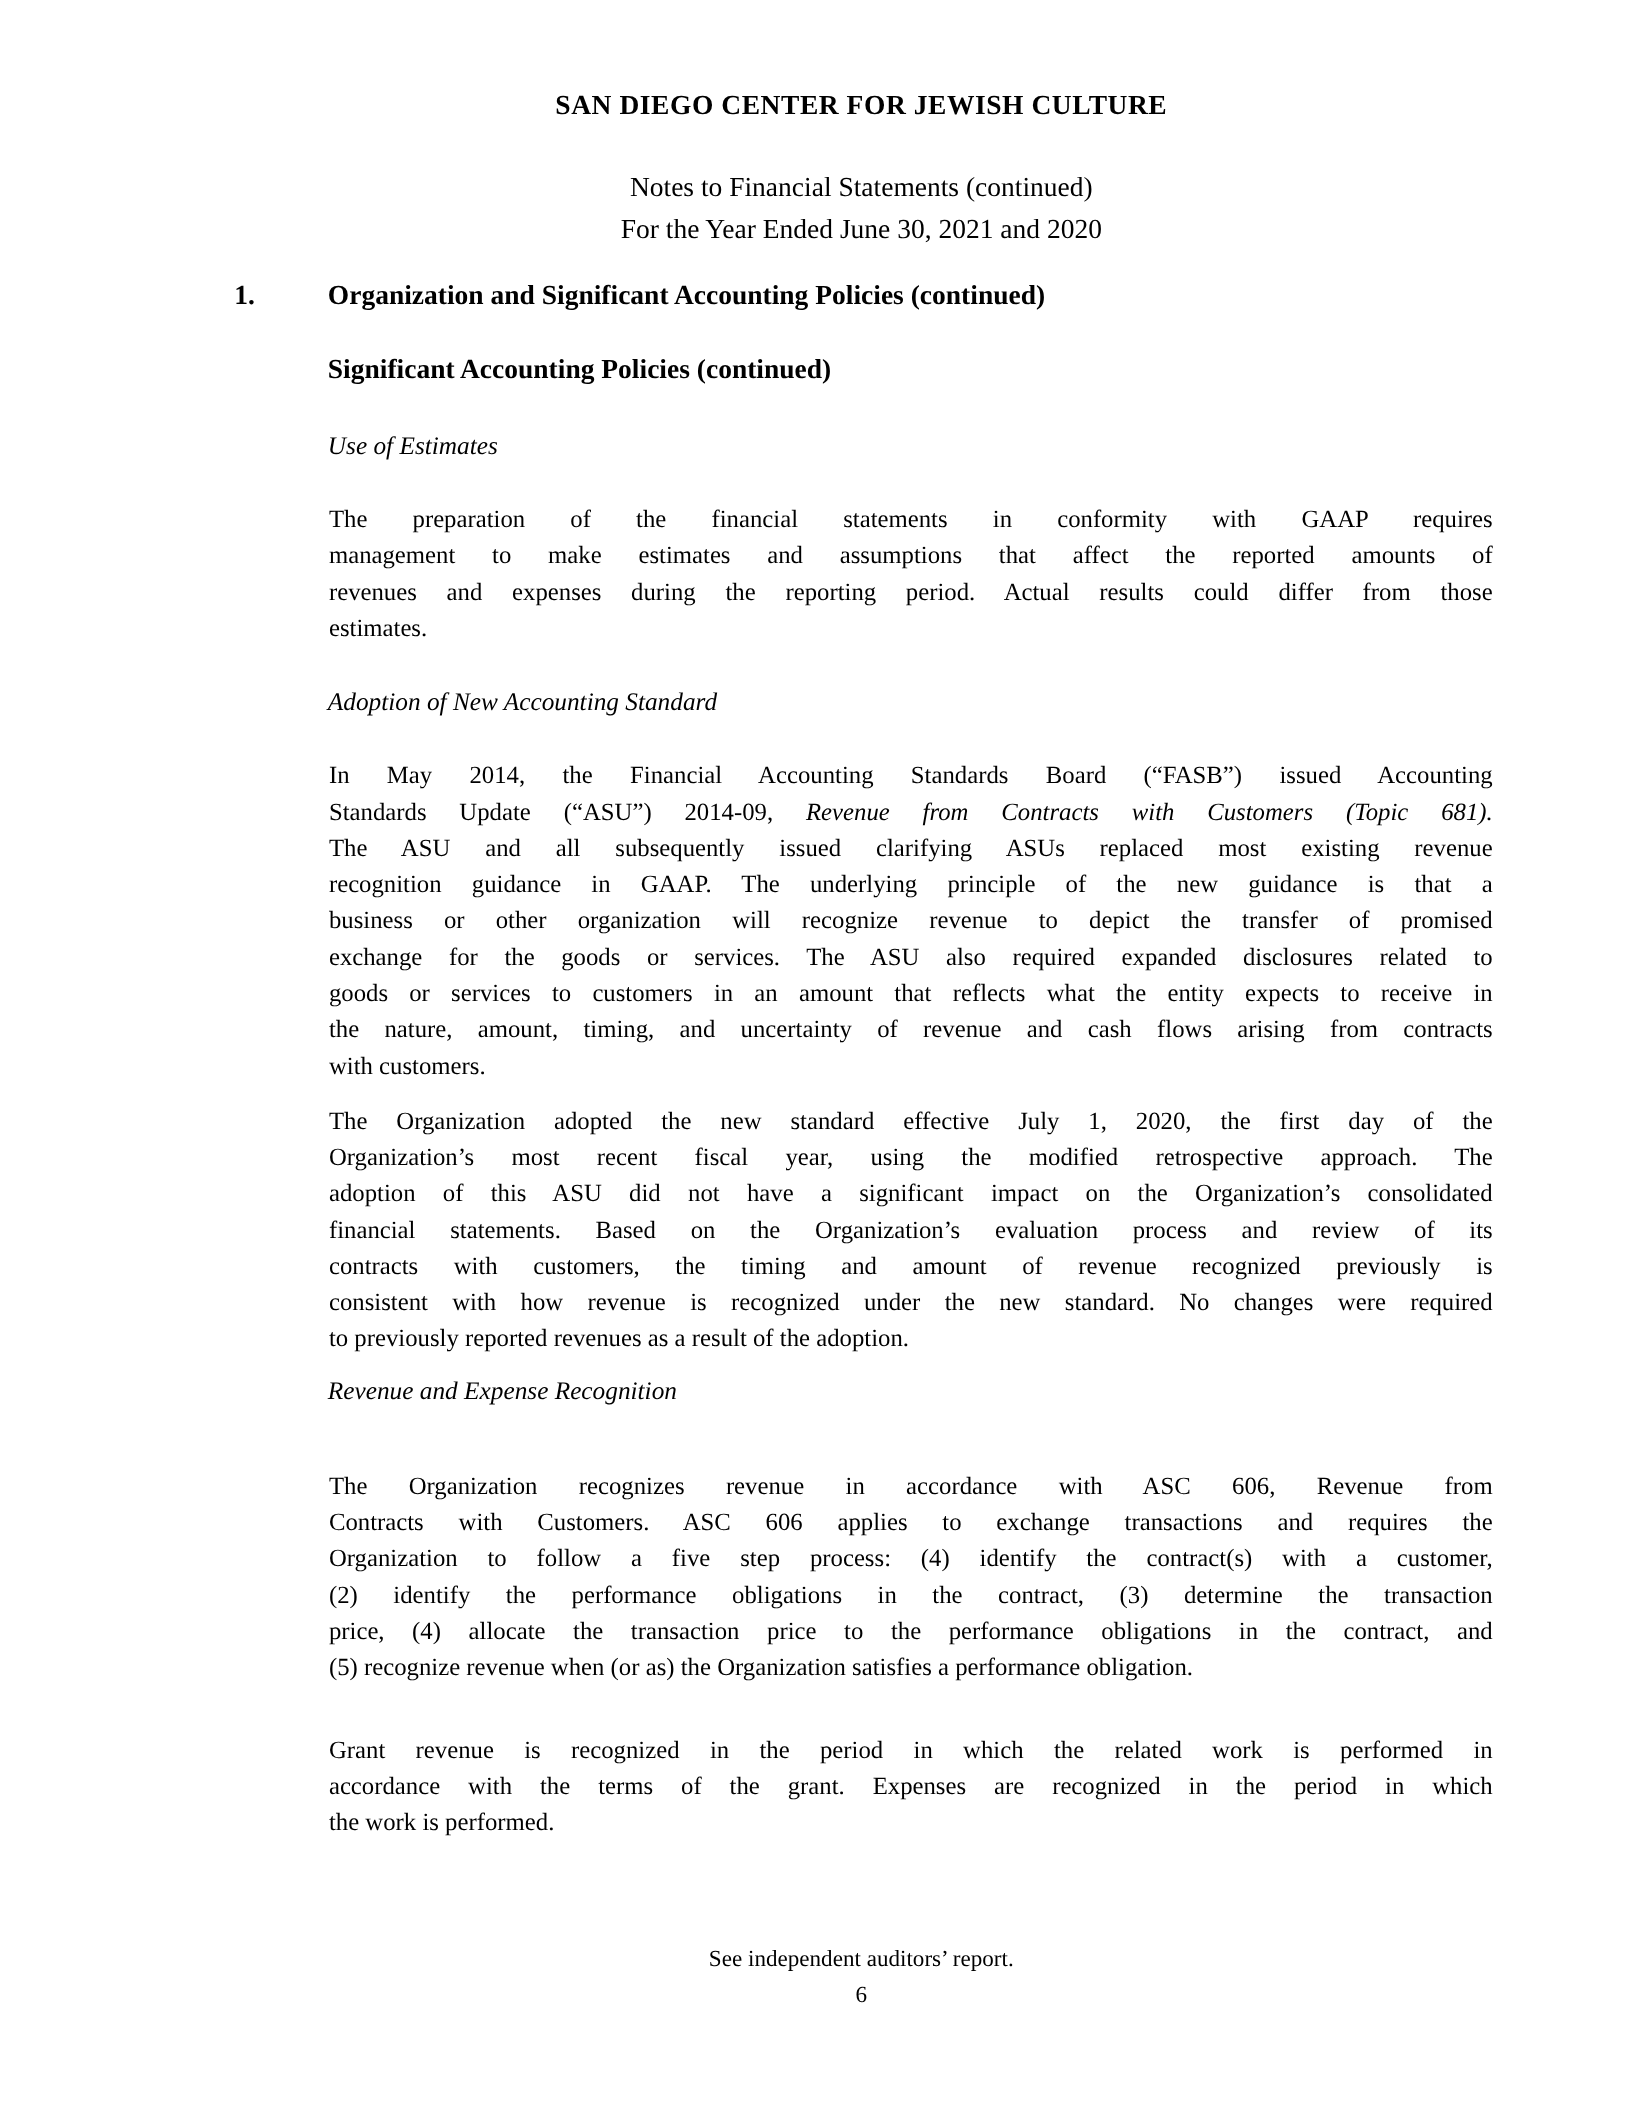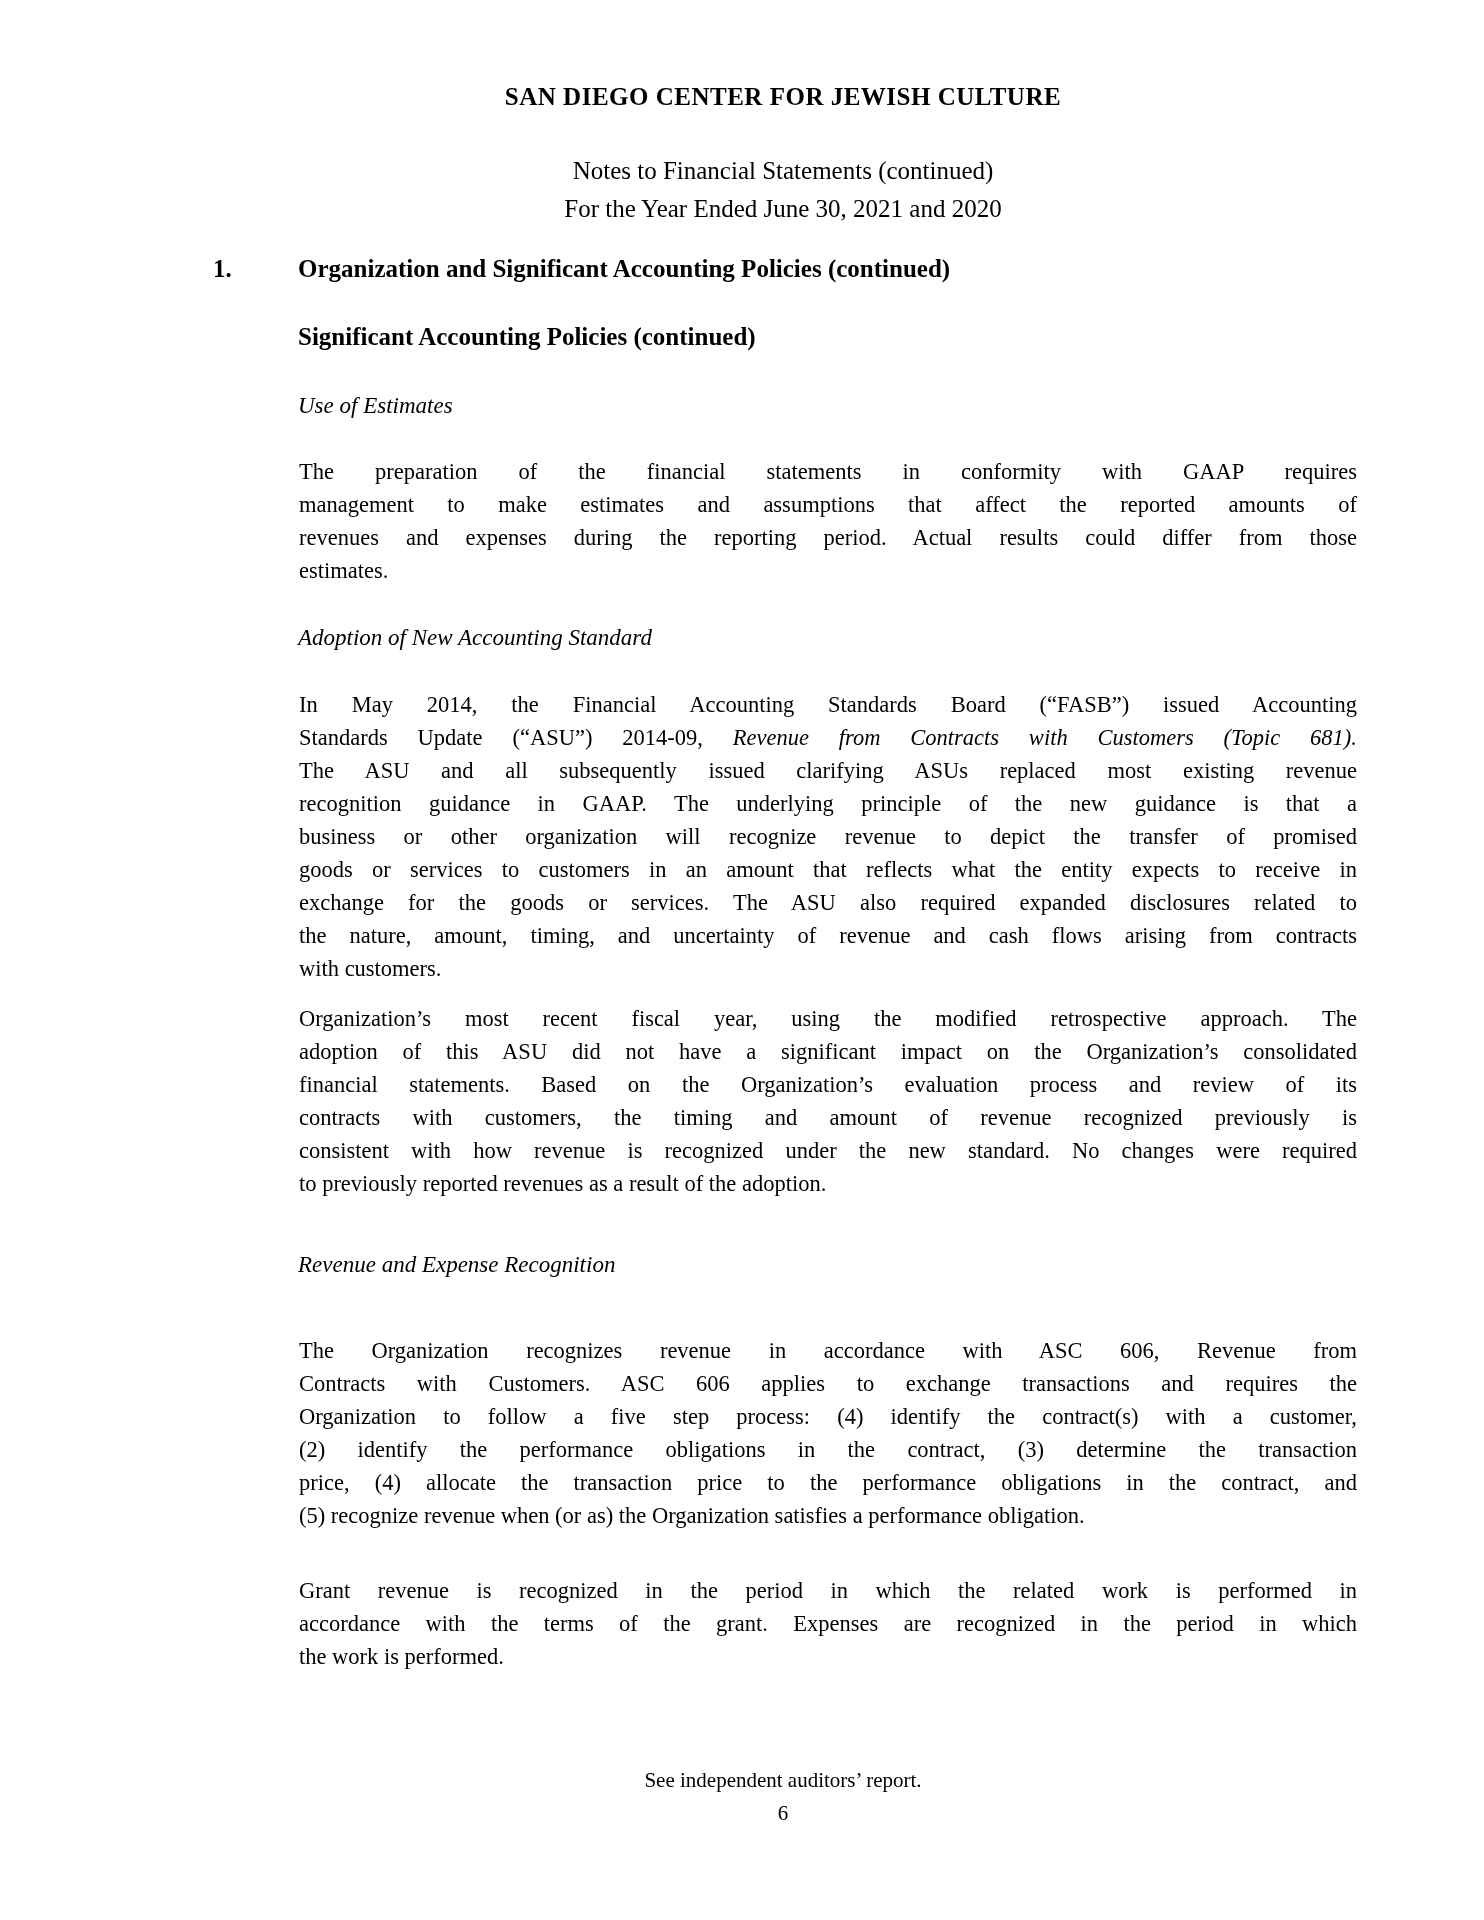--- a/index.html
+++ b/index.html
@@ -97,27 +97,28 @@
     </div>
 
   <div class="abs italic-sub" style="top:621px">Adoption of New Accounting Standard</div>
 
   <div class="abs para" style="top:688px">
       <div class="line"><span>In May 2014, the Financial Accounting Standards Board (“FASB”) issued Accounting</span></div>
       <div class="line"><span>Standards Update (“ASU”) 2014-09, </span><em>Revenue from Contracts with Customers (Topic 681).</em></div>
       <div class="line"><span>The ASU and all subsequently issued clarifying ASUs replaced most existing revenue</span></div>
       <div class="line"><span>recognition guidance in GAAP. The underlying principle of the new guidance is that a</span></div>
       <div class="line"><span>business or other organization will recognize revenue to depict the transfer of promised</span></div>
+      <div class="line"><span>exchange for the goods or services. The ASU also required expanded disclosures related to</span></div>
       <div class="line"><span>goods or services to customers in an amount that reflects what the entity expects to receive in</span></div>
-      <div class="line"><span>exchange for the goods or services. The ASU also required expanded disclosures related to</span></div>
       <div class="line"><span>the nature, amount, timing, and uncertainty of revenue and cash flows arising from contracts</span></div>
       <div class="line last"><span>with customers.</span></div>
     </div>
 
   <div class="abs para" style="top:1002px">
+      <div class="line"><span>The Organization adopted the new standard effective July 1, 2020, the first day of the</span></div>
       <div class="line"><span>Organization’s most recent fiscal year, using the modified retrospective approach. The</span></div>
       <div class="line"><span>adoption of this ASU did not have a significant impact on the Organization’s consolidated</span></div>
       <div class="line"><span>financial statements. Based on the Organization’s evaluation process and review of its</span></div>
       <div class="line"><span>contracts with customers, the timing and amount of revenue recognized previously is</span></div>
       <div class="line"><span>consistent with how revenue is recognized under the new standard. No changes were required</span></div>
       <div class="line last"><span>to previously reported revenues as a result of the adoption.</span></div>
     </div>
 
   <div class="abs italic-sub" style="top:1248px">Revenue and Expense Recognition</div>
 

